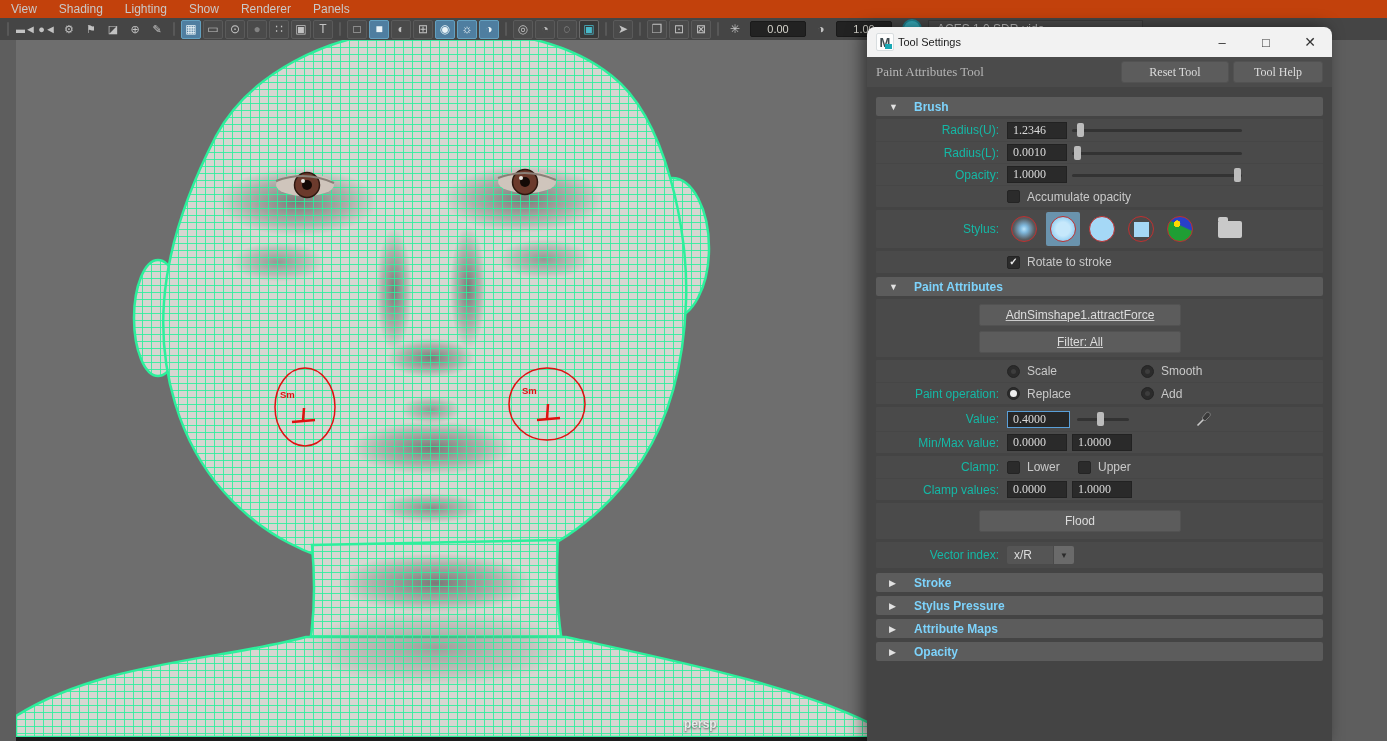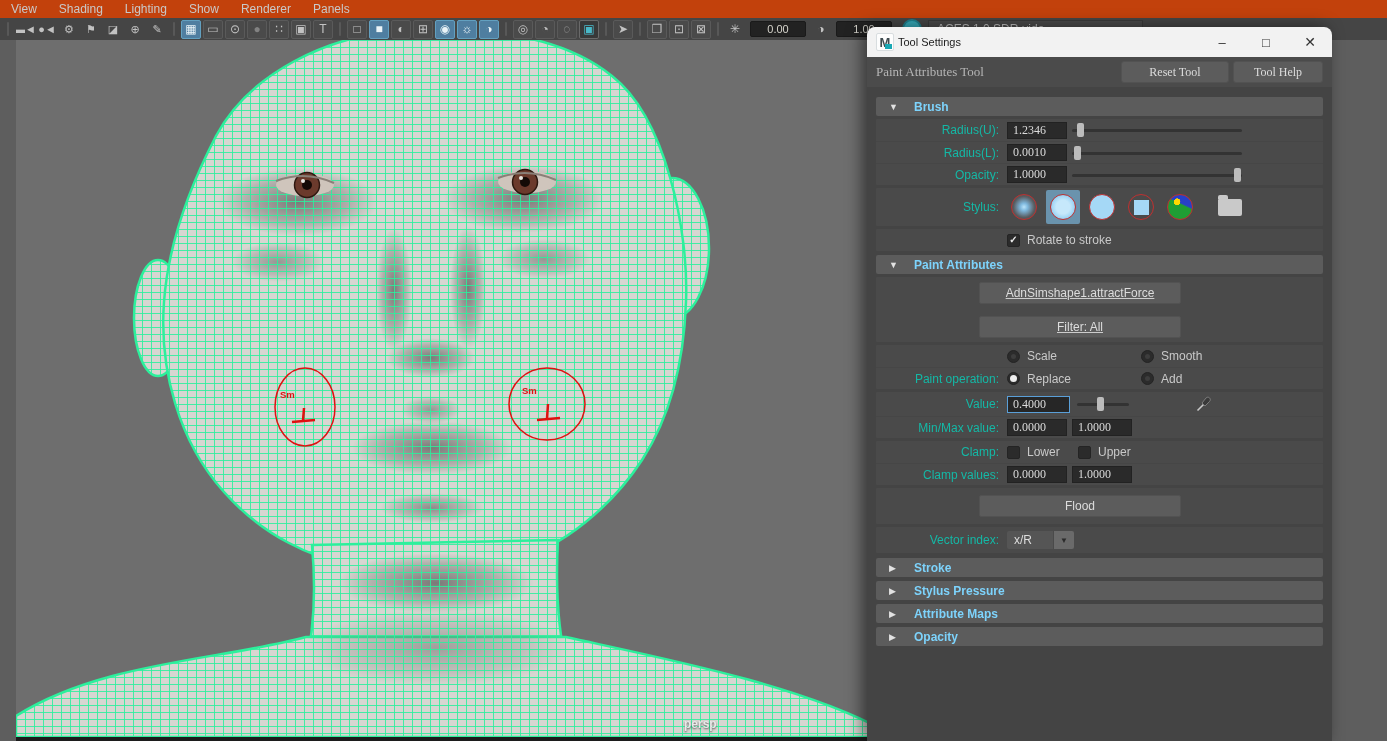--- a/index.html
+++ b/index.html
@@ -79,21 +79,21 @@
   .pf-soft { background:radial-gradient(circle, #c6e8fb 0% 40%, #a5d8f6 62%, #7ab6da 88%, #5f8ea9 100%); border:1px solid #c03030; }
   .pf-solid { background:#a5d8f6; border:1px solid #c03030; }
   .pf-square { border:1px solid #c03030; background:transparent; display:flex; align-items:center; justify-content:center; }
   .pf-square::after { content:""; width:15px; height:15px; background:#a5d8f6; }
   .pf-image { border:1px solid #c03030; background:radial-gradient(circle at 38% 28%, #ffd900 0 14%, rgba(0,0,0,0) 15%), linear-gradient(205deg, #2840c8 0 37%, #1f9e34 42% 100%); }
   .pf-folder { width:24px; height:17px; background:#c9c9c9; border-radius:1px 2px 2px 2px; position:relative; margin-left:16px; }
   .pf-folder::before { content:""; position:absolute; top:-4px; left:0; width:10px; height:4px; background:#c9c9c9; border-radius:2px 2px 0 0; }
 
   .wide-btn { display:block; width:202px; height:22px; margin-left:103px; background:#5c5c5c; border:1px solid #525252; border-radius:2px; color:#dcdcdc; font-size:12px; text-align:center; line-height:20px; cursor:pointer; }
   .btn-stack { padding:5px 0 4px 0;text-decoration:underline; }
-  .btn-stack .wide-btn + .wide-btn { margin-top:12px; }
+  .btn-stack .wide-btn + .wide-btn { margin-top:5px; }
 
   .dropdown { display:flex; height:18px; cursor:pointer; }
   .dd-value { width:46px; background:#555555; color:#dddddd; padding-left:7px; line-height:18px; border-radius:2px 0 0 2px; }
   .dd-arrow { width:20px; background:#6a6a6a; color:#2b2b2b; font-size:8px; display:flex; align-items:center; justify-content:center; border-radius:0 2px 2px 0; margin-left:1px; }
 
   .dropper { margin-left:66px; cursor:pointer; display:inline-flex; }
 </style>
 </head>
 <body>
 
@@ -277,20 +277,25 @@
           </span>
       </div>
       <div class="prow">
         <span class="rlabel">Opacity:</span>
         <input class="num" value="1.0000" style="">
         <span class="slider">
             <span class="track"></span>
             <span class="handle" style="left:calc(100% - 8px)"></span>
           </span>
       </div>
+      <div class="prow">
+        <span class="rlabel"></span>
+        <span class="checkbox"></span>
+        <span class="cb-label">Accumulate opacity</span>
+      </div>
     </div>
 
     <div class="grp">
       <div class="prow tall">
         <span class="rlabel">Stylus:</span>
         <span class="pfwrap">
             <span class="pf pf-gaussian"></span>
           </span>
         <span class="pfwrap selected">
             <span class="pf pf-soft"></span>

